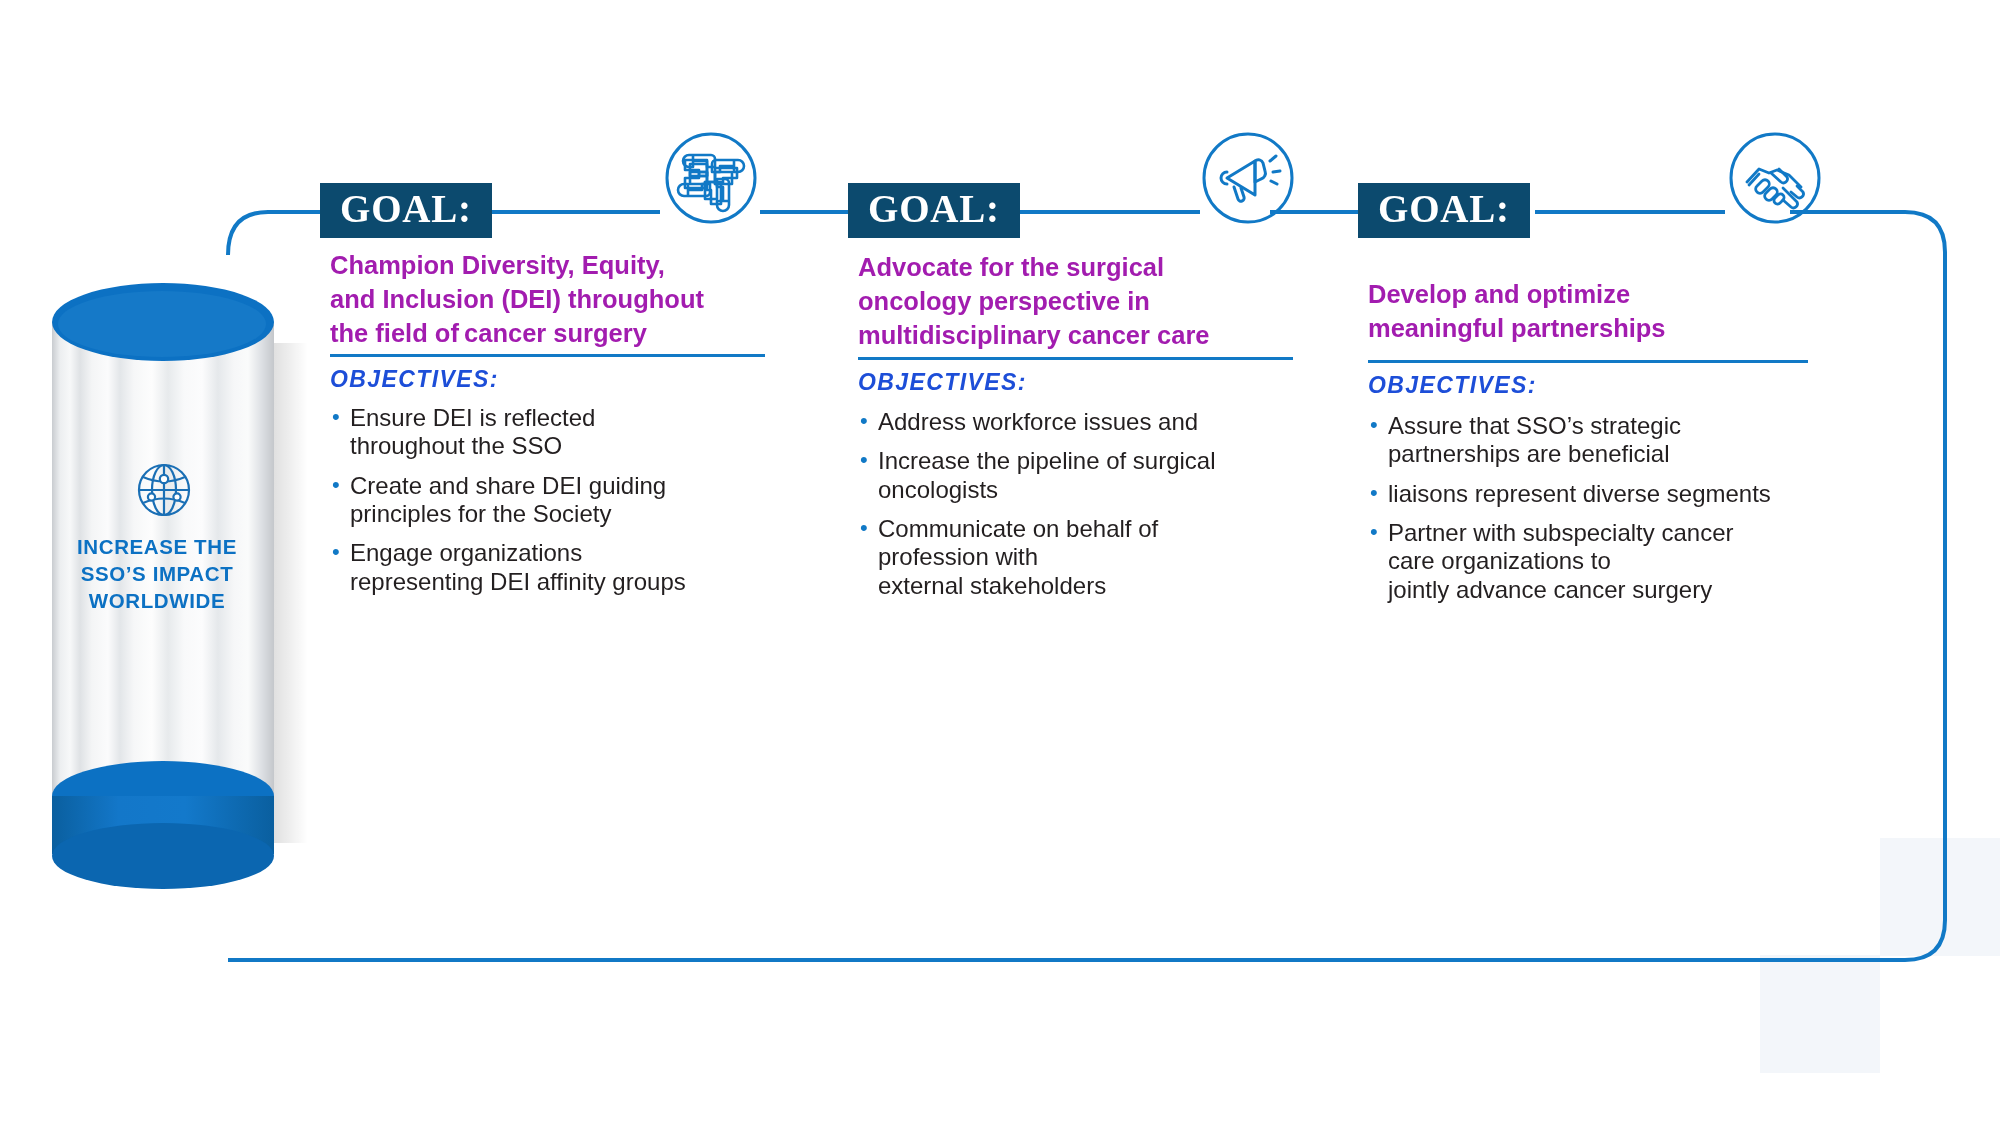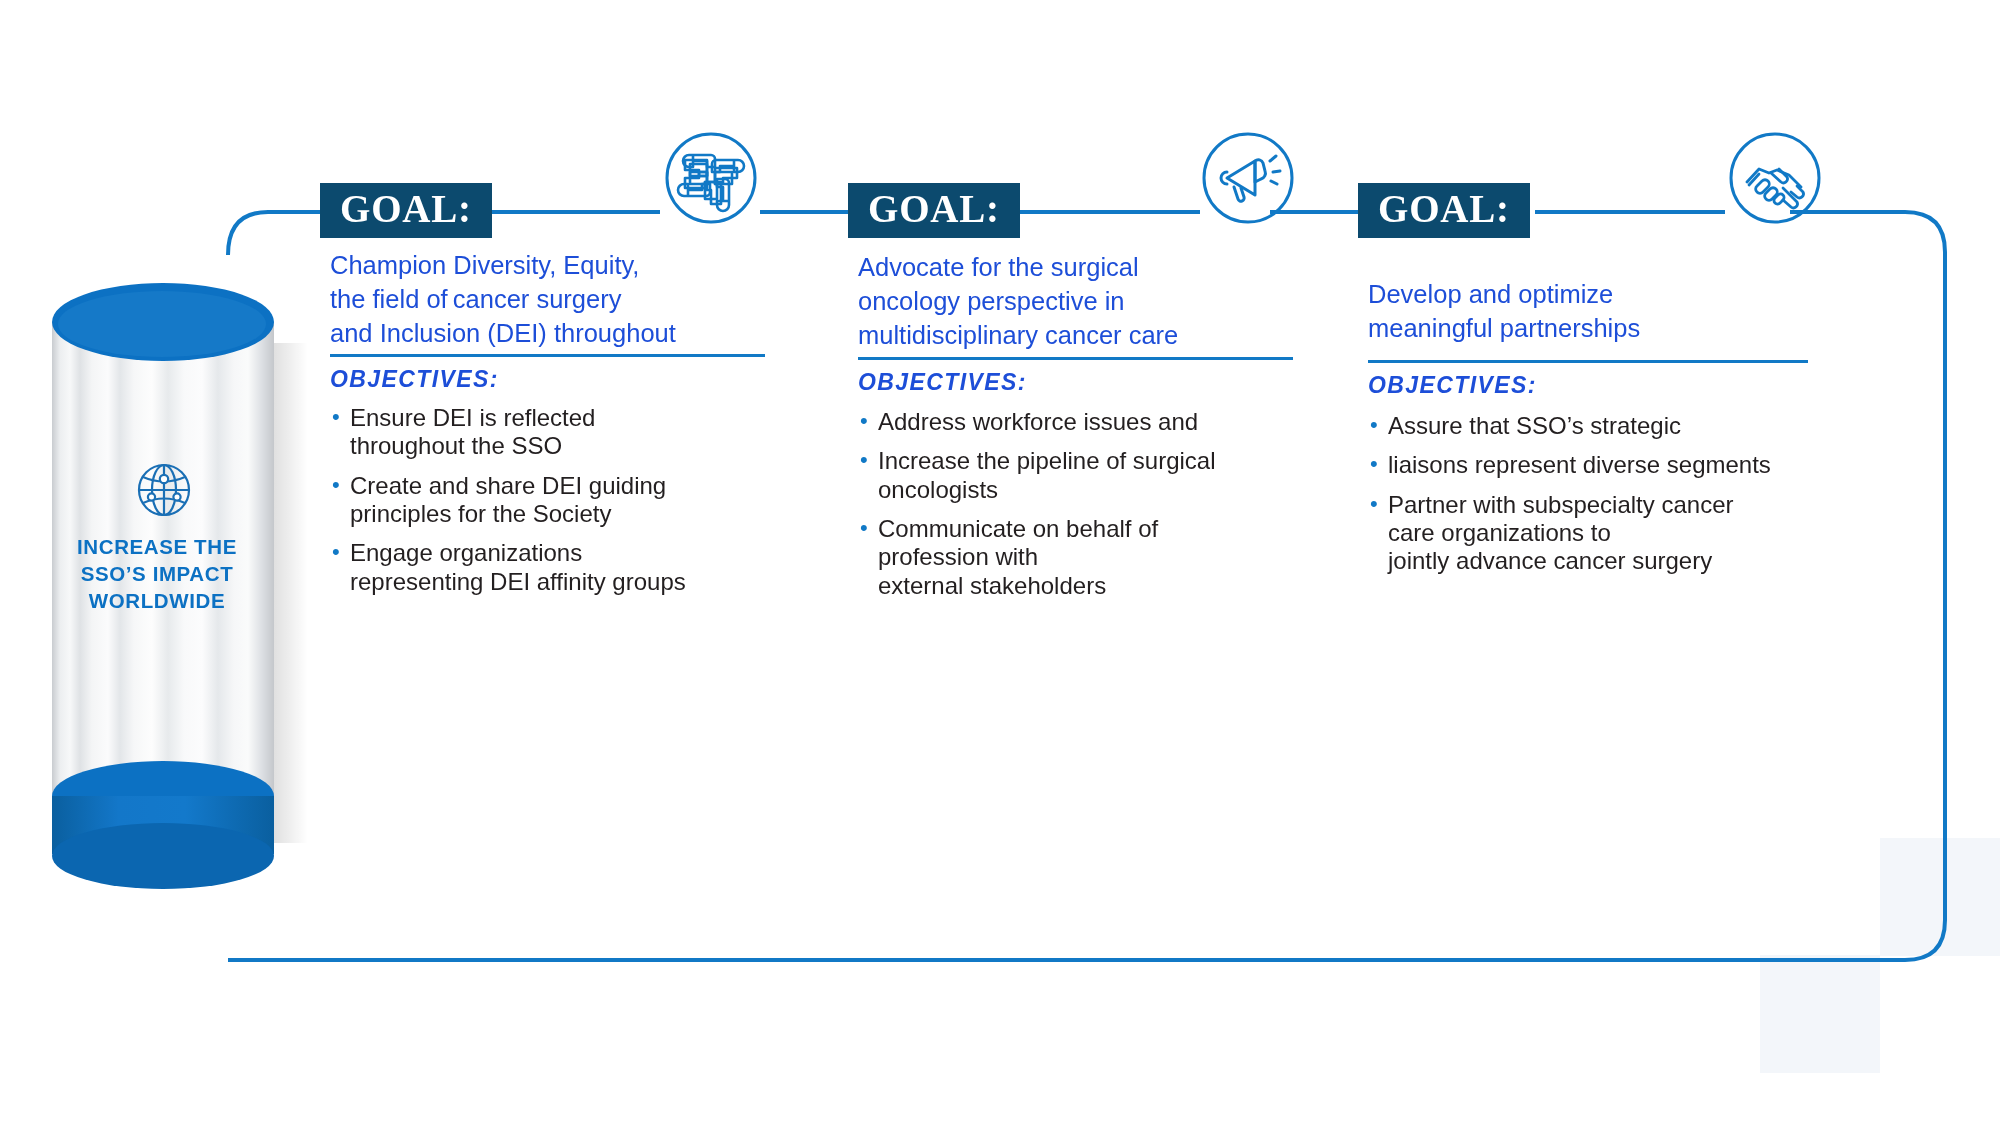--- a/index.html
+++ b/index.html
@@ -61,21 +61,21 @@
   .goal-badge {
     position: absolute;
     background: #0c4a6e; color: #ffffff;
     font-family: "Liberation Serif", serif;
     font-weight: bold; font-size: 39px; letter-spacing: 0.8px;
     padding: 6px 20px 10px 20px;
     line-height: 1.0;
   }
   .goal-title {
     position: absolute;
-    color: #1d4ed8; font-weight: normal; font-size: 25.5px; line-height: 1.34;
+    color: #a21caf; font-weight: bold; font-size: 25.5px; line-height: 1.34;
   }
   .rule { position: absolute; height: 3px; background: #1179c6; }
   .obj-head {
     position: absolute;
     color: #1d4ed8; font-weight: bold; font-size: 23px; letter-spacing: 1.4px; font-style: italic;
   }
   .bullets { position: absolute; }
   .bullet { position: relative; padding-left: 18px; margin-bottom: 11px;
             color: #231f20; font-size: 24px; line-height: 1.18; }
   .bullet:before {
@@ -136,22 +136,22 @@
       <div>SSO’S IMPACT</div>
       <div>WORLDWIDE</div>
     </div>
   </div>
 
   <div class="col">
     <div class="goal-badge" style="left:320px; top:183px;">GOAL:</div>
 
     <div class="goal-title" style="left:330px; top:248px; width:450px;">
       <div>Champion Diversity, Equity,</div>
+      <div>and Inclusion (DEI) throughout</div>
       <div>the field of cancer surgery</div>
-      <div>and Inclusion (DEI) throughout</div>
     </div>
 
     <div class="rule" style="left:330px; top:354px; width:435px;"></div>
 
     <div class="obj-head" style="left:330px; top:366px;">OBJECTIVES:</div>
 
     <div class="bullets" style="left:332px; top:404px; width:450px;">
       <div class="bullet">
         <div>Ensure DEI is reflected</div>
         <div>throughout the SSO</div>
@@ -239,20 +239,21 @@
       <div>meaningful partnerships</div>
     </div>
 
     <div class="rule" style="left:1368px; top:360px; width:440px;"></div>
 
     <div class="obj-head" style="left:1368px; top:372px;">OBJECTIVES:</div>
 
     <div class="bullets" style="left:1370px; top:412px; width:500px;">
       <div class="bullet">
         <div>Assure that SSO’s strategic</div>
+        <div>partnerships are beneficial</div>
       </div>
       <div class="bullet">
         <div>liaisons represent diverse segments</div>
       </div>
       <div class="bullet">
         <div>Partner with subspecialty cancer</div>
         <div>care organizations to</div>
         <div>jointly advance cancer surgery</div>
       </div>
     </div>

